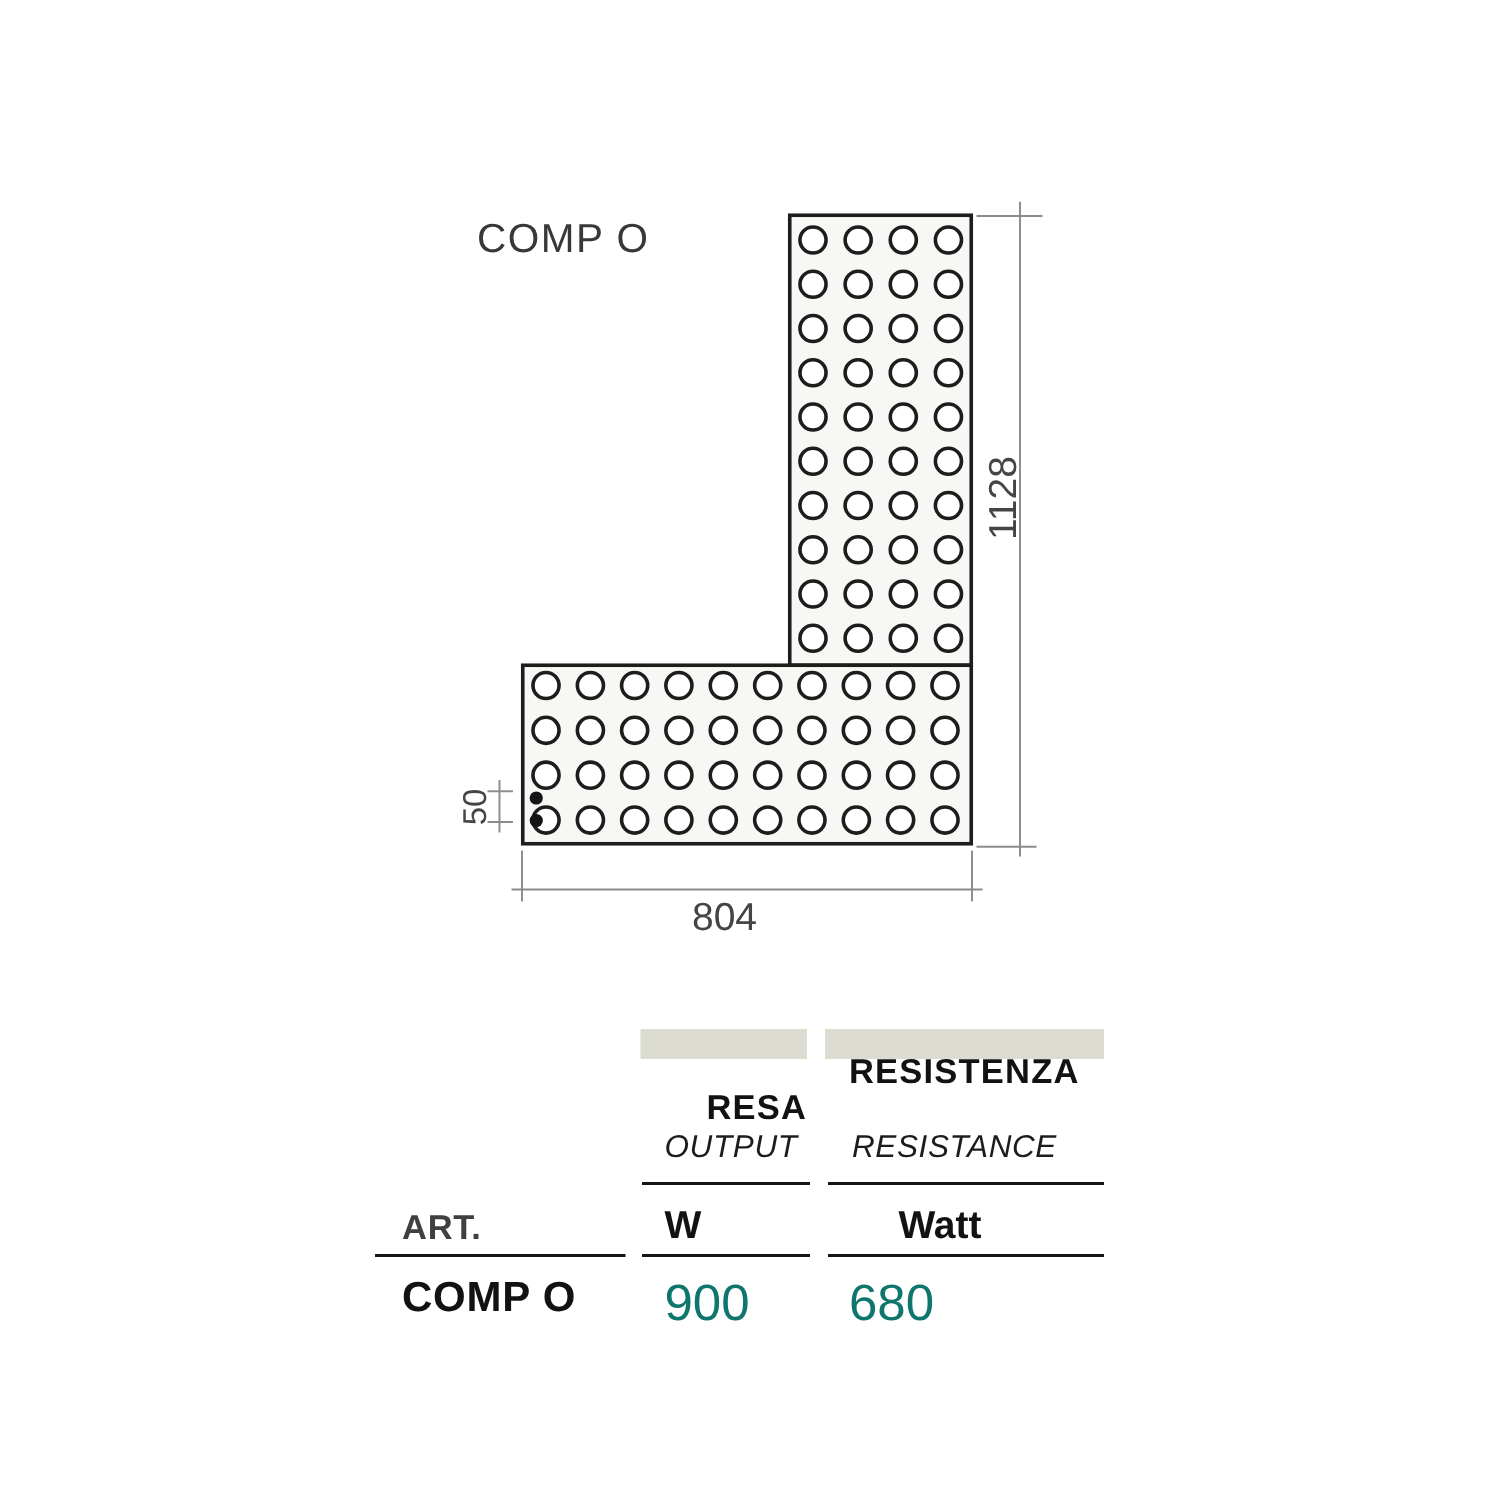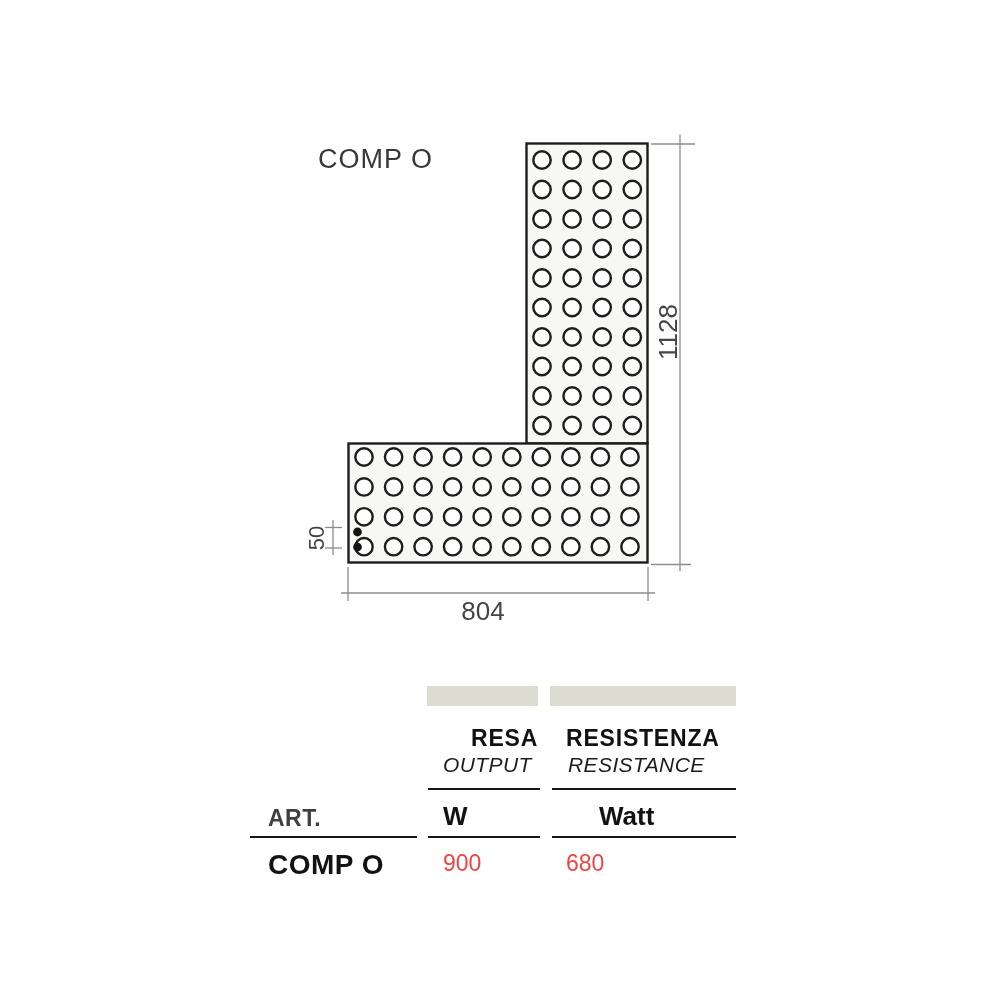--- a/index.html
+++ b/index.html
@@ -31,21 +31,21 @@
   .col-sub{font-style:italic;font-size:21px;color:#1c1c1c;letter-spacing:0.4px;}
   .rule{position:absolute;height:2px;background:#161616;}
   .rule-resa-1{left:428px;top:788px;width:112px;}
   .rule-res-1{left:552px;top:788px;width:184px;}
   .rule-art-2{left:250px;top:836px;width:167px;}
   .rule-resa-2{left:428px;top:836px;width:112px;}
   .rule-res-2{left:552px;top:836px;width:184px;}
   .unit-label{font-weight:700;font-size:26px;color:#121212;}
   .art-label{font-weight:700;font-size:23px;color:#404040;letter-spacing:0.5px;}
   .row-art{font-weight:700;font-size:28px;color:#121212;letter-spacing:0.5px;}
-  .row-val{font-weight:400;font-size:23px;color:#ef4444;}
+  .row-val{font-weight:400;font-size:34px;color:#0f766e;}
 </style>
 </head>
 <body>
 
 <div class="stage">
 
   <svg class="drawing" width="990" height="660" viewBox="0 0 990 660">
 
     <text class="drawing-title" x="318" y="168">COMP O</text>
 
@@ -159,21 +159,21 @@
       <text class="dim-text-small" transform="translate(324,538) rotate(-90)" text-anchor="middle">50</text>
     </g>
   </svg>
 
   <div class="hdr-bar bar1"></div>
   <div class="hdr-bar bar2"></div>
 
   <div class="abs col-name" style="left:443px;top:727px;margin-left:28px;">RESA</div>
   <div class="abs col-sub" style="left:443px;top:754px;text-align:center;">OUTPUT</div>
 
-  <div class="abs col-name" style="left:566px;top:727px;">RESISTENZA</div>
+  <div class="abs col-name" style="left:566px;top:703px;">RESISTENZA</div>
   <div class="abs col-sub" style="left:568px;top:754px;">RESISTANCE</div>
 
   <div class="rule rule-resa-1"></div>
   <div class="rule rule-res-1"></div>
 
   <div class="abs art-label" style="left:268px;top:807px;">ART.</div>
   <div class="abs unit-label" style="left:443px;top:803px;">W</div>
   <div class="abs unit-label" style="left:599px;top:803px;">Watt</div>
 
   <div class="rule rule-art-2"></div>

